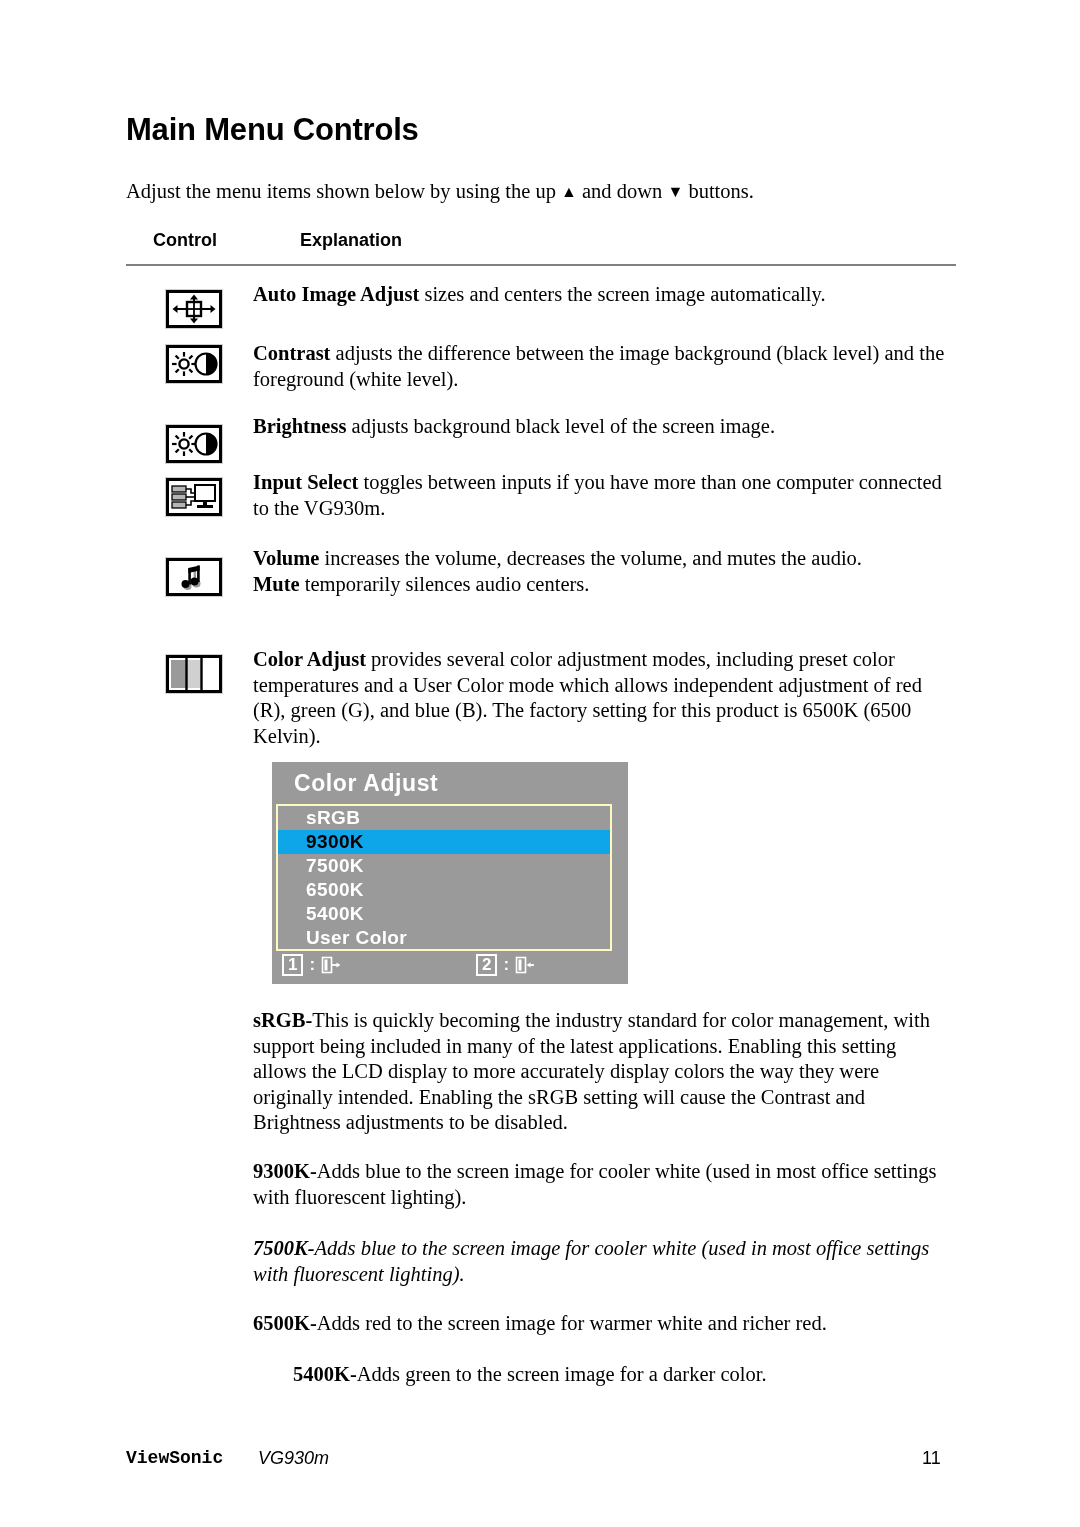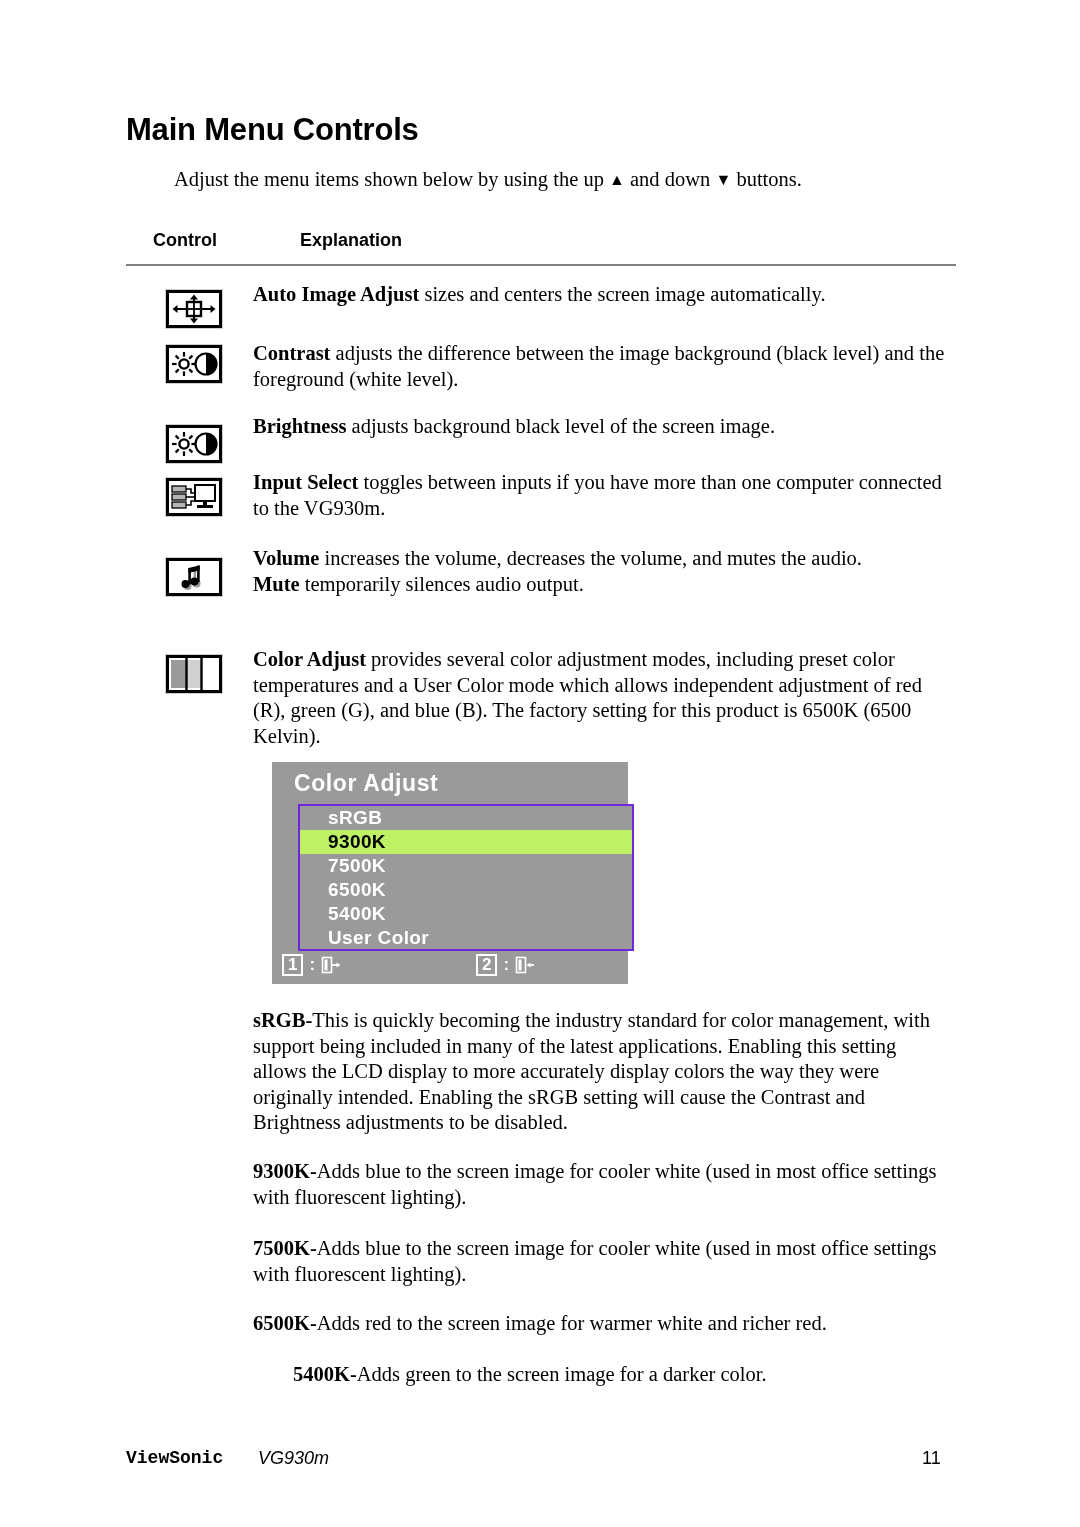--- a/index.html
+++ b/index.html
@@ -31,24 +31,23 @@
     font-family: "Liberation Sans", sans-serif;
     font-weight: bold;
     font-size: 31px;
     letter-spacing: -0.2px;
     color: #000;
   }
 
   .intro {
     position: absolute;
     left: 126px;
-    top: 168px;
+    top: 180px;
     font-size: 20.5px;
     white-space: nowrap;
-    margin-left: 48px;
   }
   .intro .tri {
     font-size: 16px;
     vertical-align: 1px;
   }
 
   
   .col-head {
     position: absolute;
     top: 230px;
@@ -111,42 +110,42 @@
     left: 22px;
     top: 8px;
     font-family: "Liberation Sans", sans-serif;
     font-weight: bold;
     font-size: 23px;
     color: #ffffff;
     letter-spacing: 0.6px;
   }
   .osd-list {
     position: absolute;
-    left: 26px;
+    left: 4px;
     top: 42px;
     width: 336px;
     height: 147px;
-    border: 2px solid #6d28d9;
+    border: 2px solid #fef9c3;
     box-sizing: border-box;
     background: #9a9a9a;
     overflow: hidden;
   }
   .osd-item {
     height: 24px;
     line-height: 24px;
     padding-left: 28px;
     font-family: "Liberation Sans", sans-serif;
     font-weight: bold;
     font-size: 19px;
     color: #ffffff;
     letter-spacing: 0.4px;
     box-sizing: border-box;
   }
   .osd-item.selected {
-    background: #bef264;
+    background: #0ea5e9;
     color: #000000;
   }
   .osd-footer {
     position: absolute;
     left: 8px;
     top: 192px;
     width: 340px;
     height: 26px;
   }
   .osd-btn {
@@ -318,21 +317,21 @@
           <circle cx="16.5" cy="23" r="4" fill="#000"></circle>
           <rect x="19.3" y="7" width="2.6" height="16.5" fill="#000"></rect>
           <rect x="28.1" y="4.5" width="2.6" height="16.5" fill="#000"></rect>
           <path d="M19.3 7 L30.7 4.5 L30.7 9.5 L19.3 12 Z" fill="#000"></path>
         </g>
       </svg>
     </div>
   </div>
   <div class="text-cell" style="top:546px;">
     <div><b>Volume</b><span> increases the volume, decreases the volume, and mutes the audio.</span></div>
-    <div><b>Mute</b><span> temporarily silences audio output.</span></div>
+    <div><b>Mute</b><span> temporarily silences audio centers.</span></div>
   </div>
 
   <div class="icon-cell" style="left:166px; top:655px;">
     <div class="bezel">
       <svg class="ic-svg" width="50" height="32" viewBox="0 0 50 32">
         <g>
           <rect x="2" y="2" width="15" height="28" fill="#9a9a9a"></rect>
           <rect x="18" y="2" width="14" height="28" fill="#d0d0d0"></rect>
           <rect x="33" y="2" width="15" height="28" fill="#ffffff"></rect>
           <line x1="17.5" y1="0" x2="17.5" y2="32" stroke="#000" stroke-width="2.4"></line>
@@ -380,21 +379,21 @@
   </div>
 
   <div class="text-cell" style="top:1008px;">
     <b>sRGB-</b><span>This is quickly becoming the industry standard for color management, with support being included in many of the latest applications. Enabling this setting allows the LCD display to more accurately display colors the way they were originally intended. Enabling the sRGB setting will cause the Contrast and Brightness adjustments to be disabled.</span>
   </div>
 
   <div class="text-cell" style="top:1133px;margin-top:26px;">
     <b>9300K-</b><span>Adds blue to the screen image for cooler white (used in most office settings with fluorescent lighting).</span>
   </div>
 
-  <div class="text-cell" style="top:1236px;">
+  <div class="text-cell" style="top:1236px;font-style:italic;">
     <b>7500K-</b><span>Adds blue to the screen image for cooler white (used in most office settings with fluorescent lighting).</span>
   </div>
 
   <div class="text-cell" style="top:1311px;">
     <b>6500K-</b><span>Adds red to the screen image for warmer white and richer red.</span>
   </div>
 
   <div class="text-cell" style="top:1362px;margin-left:40px;">
     <b>5400K-</b><span>Adds green to the screen image for a darker color.</span>
   </div>

